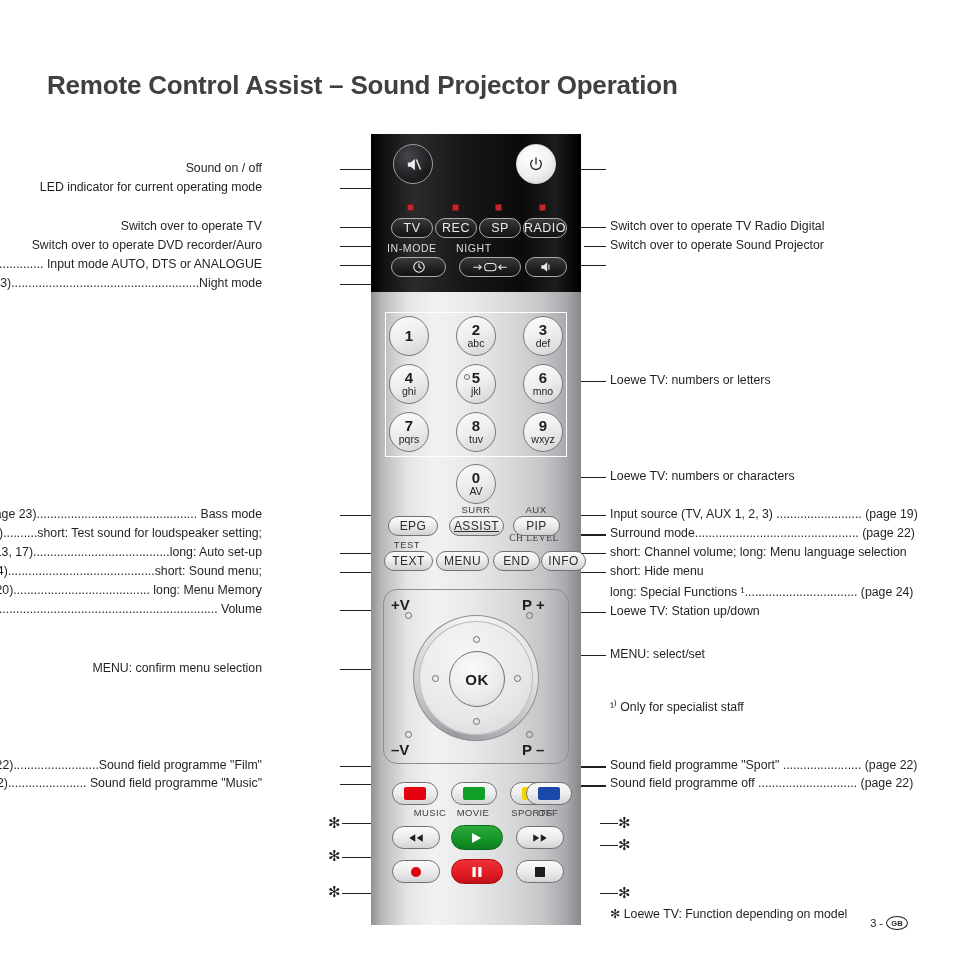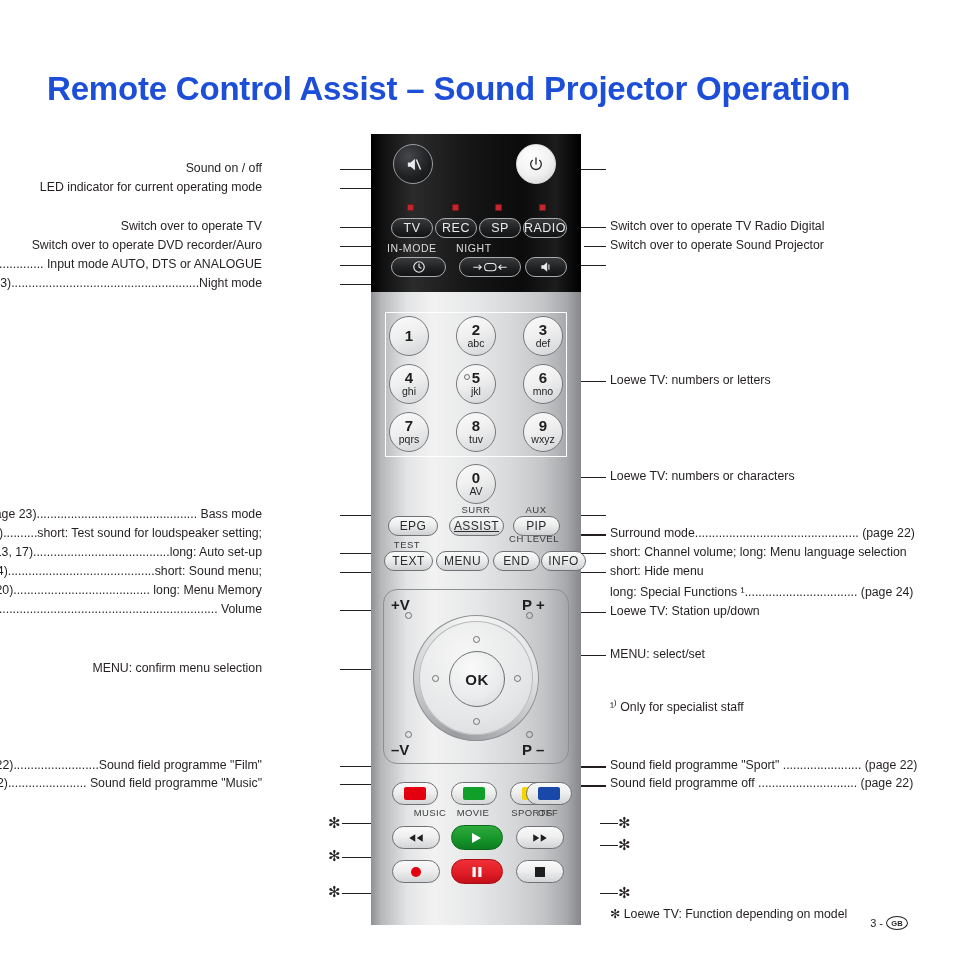--- a/index.html
+++ b/index.html
@@ -6,22 +6,22 @@
   body{
     width:954px;height:954px;background:#ffffff;
     font-family:"Liberation Sans", sans-serif;
     color:#231f20;position:relative;overflow:hidden;
   }
   .page{position:absolute;left:0;top:0;width:954px;height:954px;}
 
   
   #page-title{
     position:absolute;left:47px;top:70px;
-    font-size:33px;font-weight:bold;letter-spacing:-0.2px;
-    color:#1d4ed8;white-space:nowrap;
+    font-size:26px;font-weight:bold;letter-spacing:-0.2px;
+    color:#404040;white-space:nowrap;
   }
 
   
   .remote{position:absolute;left:371px;top:134px;width:210px;height:791px;}
   .remote-top{
     position:absolute;left:0;top:0;width:210px;height:158px;
     background:linear-gradient(90deg,#000 0%,#111 6%,#2b2b2b 20%,#161616 46%,#0b0b0b 72%,#1c1c1c 88%,#000 100%);
   }
   .remote-bot{
     position:absolute;left:0;top:158px;width:210px;height:633px;
@@ -222,21 +222,21 @@
 
     <div class="btn numbtn" style="left:85px;top:330px;width:40px;height:40px;">
       <span class="big">0</span>
       <span class="sub">AV</span>
     </div>
 
     <div class="smallcap" style="left:7px;top:372px;width:70px;margin-top:12px;">BASS</div>
     <div class="smallcap" style="left:70px;top:370px;width:70px;">SURR</div>
     <div class="smallcap" style="left:134px;top:370px;width:62px;">AUX</div>
     <div class="smallcap" style="left:5px;top:405px;width:62px;">TEST</div>
-    <div class="smallcap" style="left:128px;top:399px;width:70px;">CH LEVEL</div>
+    <div class="smallcap" style="left:128px;top:399px;width:70px;font-family:Liberation Serif, serif;">CH LEVEL</div>
 
     <div class="btn lbtn" style="left:17px;top:382px;width:50px;height:20px;">EPG</div>
     <div class="btn lbtn" style="left:78px;top:382px;width:55px;height:20px;text-decoration:underline;">ASSIST</div>
     <div class="btn lbtn" style="left:142px;top:382px;width:47px;height:20px;">PIP</div>
 
     <div class="btn lbtn" style="left:13px;top:417px;width:49px;height:20px;">TEXT</div>
     <div class="btn lbtn" style="left:65px;top:417px;width:53px;height:20px;">MENU</div>
     <div class="btn lbtn" style="left:122px;top:417px;width:47px;height:20px;">END</div>
     <div class="btn lbtn" style="left:170px;top:417px;width:45px;height:20px;">INFO</div>
 
@@ -372,20 +372,21 @@
 
   <div class="lead h" style="left:581px;top:265px;width:25px;"></div>
 
   <div class="lead h" style="left:581px;top:381px;width:25px;"></div>
   <div class="ann" style="left:610px;top:374px;">Loewe TV: numbers or letters</div>
 
   <div class="lead h" style="left:581px;top:477px;width:25px;"></div>
   <div class="ann" style="left:610px;top:470px;">Loewe TV: numbers or characters</div>
 
   <div class="lead h" style="left:581px;top:515px;width:25px;"></div>
+  <div class="ann" style="left:610px;top:508px;">Input source (TV, AUX 1, 2, 3) ......................... (page 19)</div>
 
   <div class="lead h" style="left:581px;top:534px;width:25px;height:2px;"></div>
   <div class="ann" style="left:610px;top:527px;">Surround mode................................................ (page 22)</div>
 
   <div class="lead h" style="left:581px;top:553px;width:25px;"></div>
   <div class="ann" style="left:610px;top:546px;">short: Channel volume; long: Menu language selection</div>
 
   <div class="lead h" style="left:581px;top:572px;width:25px;"></div>
   <div class="ann" style="left:610px;top:565px;">short: Hide menu</div>
 

